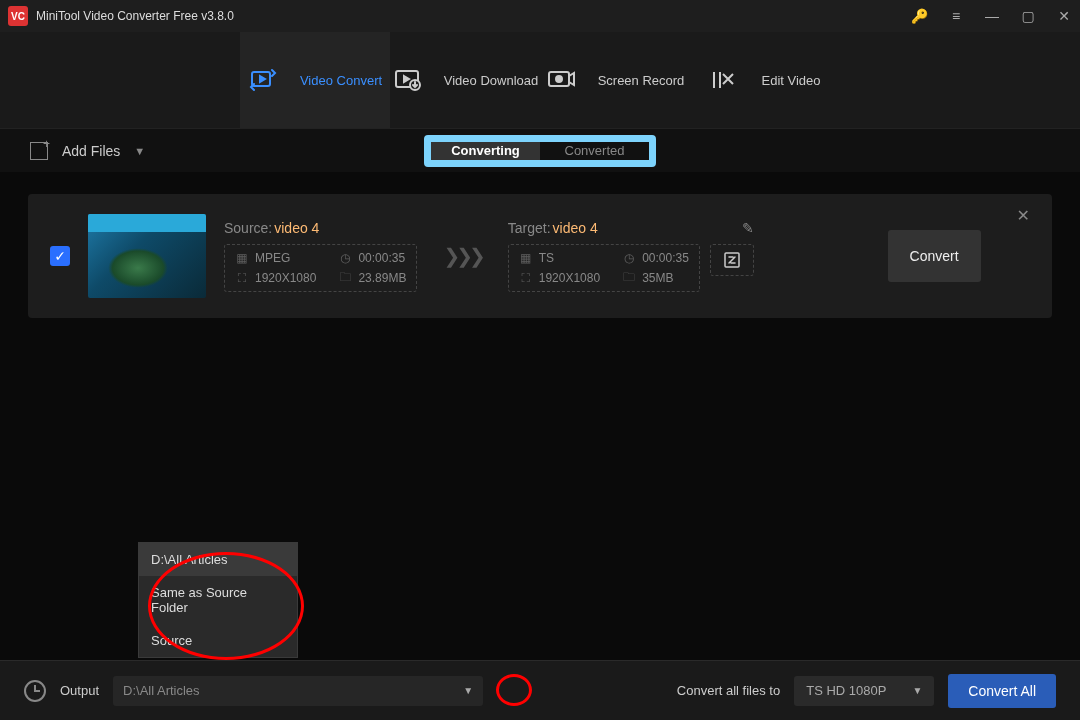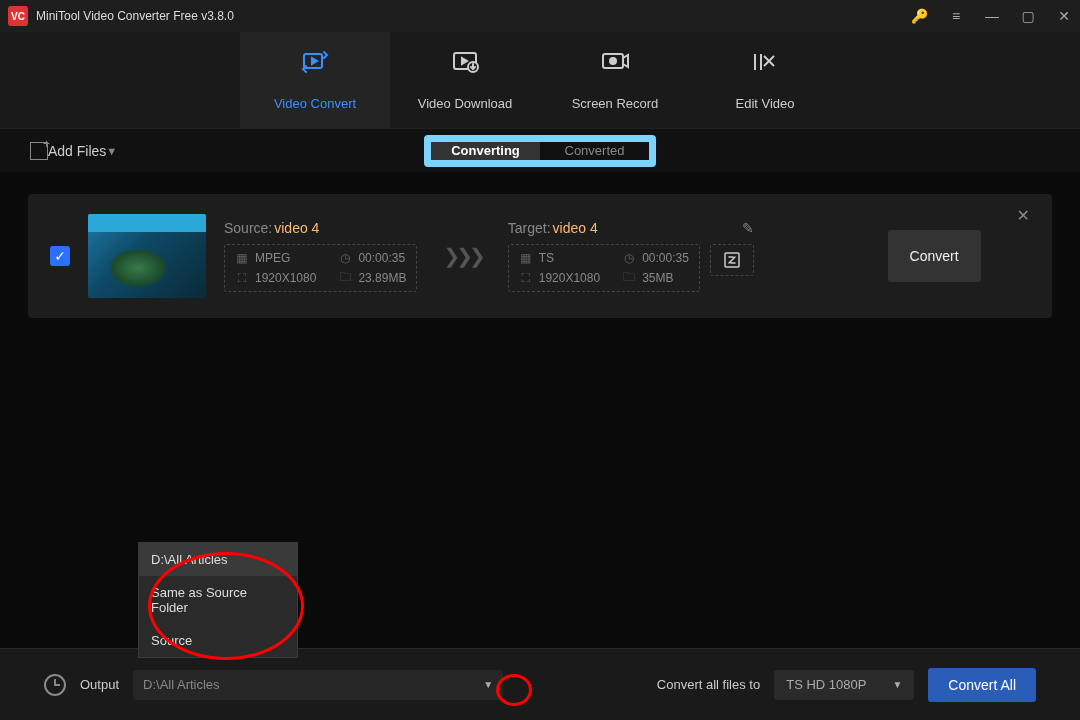--- a/index.html
+++ b/index.html
@@ -8,27 +8,27 @@
   
   .titlebar { height: 32px; background: #1e1e1e; display: flex; align-items: center; padding: 0 8px; }
   .titlebar .logo { width: 20px; height: 20px; background:#d33; border-radius:3px; display:flex; align-items:center; justify-content:center; color:#fff; font-size:10px; font-weight:bold; margin-right:8px;}
   .titlebar .title { font-size: 12px; color: #ddd; flex: 1; }
   .titlebar .sysbtns { display:flex; gap:20px; align-items:center; }
   .titlebar .sysbtns span { width:16px; height:16px; display:flex; align-items:center; justify-content:center; color:#aaa; font-size:14px; cursor:pointer; }
   .key-icon { color:#f5a623; }
 
   
   .toptabs { height: 96px; background: #1a1a1a; display:flex; justify-content:center; align-items:stretch; }
-  .toptab { width: 150px; display:flex; flex-direction:column; align-items:center; justify-content:center; gap:22px; color:#ccc; font-size:13px; cursor:pointer;}
+  .toptab { width: 150px; display:flex; flex-direction:row; align-items:center; justify-content:center; gap:22px; color:#ccc; font-size:13px; cursor:pointer;}
   .toptab.active { background:#242424; color:#3a8fff; }
   .toptab .ticon { width:30px; height:24px; display:flex; align-items:center; justify-content:center; }
 
   
   .toolbar { height:44px; background:#111; display:flex; align-items:center; padding:0 30px; border-top:1px solid #222;}
-  .addfiles { display:flex; align-items:center; color:#ccc; font-size:14px; cursor:pointer;}
+  .addfiles { display:flex; align-items:center; gap:14px; color:#ccc; font-size:14px; cursor:pointer;}
   .addfiles .plusbox { width:18px; height:18px; border:1.5px solid #888; position:relative;}
   .addfiles .plusbox:before { content:"+"; position:absolute; right:-3px; top:-6px; font-size:12px; color:#888; }
   .segmented { margin-left:auto; margin-right:auto; width:232px; height:32px; display:flex; border:7px solid #7dd3fc; border-radius:4px; overflow:hidden; position:absolute; left:50%; transform:translateX(-50%);}
   .segmented .seg { flex:1; display:flex; align-items:center; justify-content:center; font-size:13px; color:#888; cursor:pointer;}
   .segmented .seg.active { background:#333; color:#fff; font-weight:600;}
 
   
   .content { padding: 22px 28px; }
   .filecard { background:#1d1d1d; border-radius:4px; padding:20px 22px; display:flex; align-items:center; gap:18px; }
   .checkbox { width:20px; height:20px; background:#2a6fff; border-radius:3px; display:flex; align-items:center; justify-content:center; color:#fff; font-size:14px;}
@@ -49,21 +49,21 @@
 
   
   .dropdown-popup { position:absolute; left:138px; bottom:62px; width:160px; background:#2a2a2a; border:1px solid #3a3a3a; z-index:50;}
   .dropdown-popup .item { padding:9px 12px; font-size:13px; color:#ddd; cursor:pointer;}
   .dropdown-popup .item:first-child { background:#3a3a3a;}
 
   
   .red-ellipse { position:absolute; border:3px solid #ff0000; border-radius:50%; pointer-events:none; z-index:60;}
 
   
-  .bottombar { position:absolute; bottom:0; left:0; right:0; height:72px; background:#1a1a1a; border-top:1px solid #2a2a2a; display:flex; align-items:center; padding:0 44px; gap:14px;}
+  .bottombar { position:absolute; bottom:0; left:0; right:0; height:60px; background:#1a1a1a; border-top:1px solid #2a2a2a; display:flex; align-items:center; padding:0 24px; gap:14px;}
   .clockicon { width:22px; height:22px; border:2px solid #888; border-radius:50%; position:relative;}
   .clockicon:before { content:""; position:absolute; top:3px; left:8px; width:2px; height:7px; background:#888;}
   .clockicon:after { content:""; position:absolute; top:8px; left:8px; width:6px; height:2px; background:#888;}
   .outlabel { font-size:13px; color:#ccc;}
   .pathselect { width:370px; height:30px; background:#262626; border-radius:3px; display:flex; align-items:center; padding:0 10px; font-size:13px; color:#888; cursor:pointer;}
   .pathselect .caret { margin-left:auto; font-size:10px; color:#aaa;}
   .convertlabel { margin-left:auto; font-size:13px; color:#ccc;}
   .formatselect { height:30px; background:#2a2a2a; border-radius:3px; display:flex; align-items:center; padding:0 12px; font-size:13px; color:#aaa; cursor:pointer; gap:26px;}
   .convertallbtn { background:#2a5db8; color:#fff; border:none; padding:9px 20px; border-radius:3px; font-size:14px; cursor:pointer;}
 </style>

